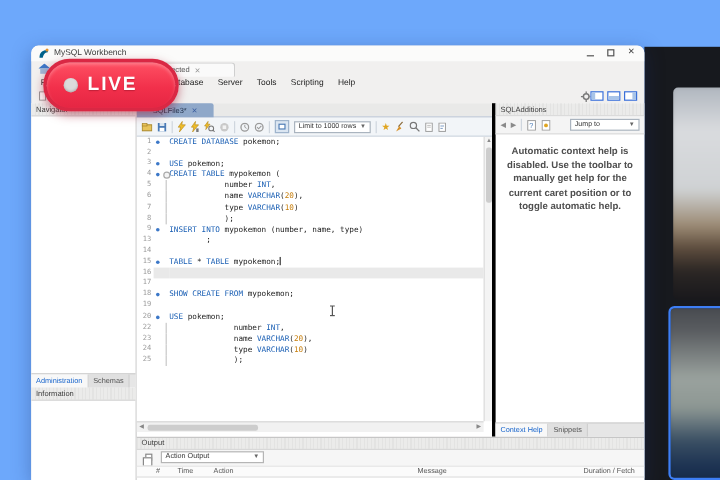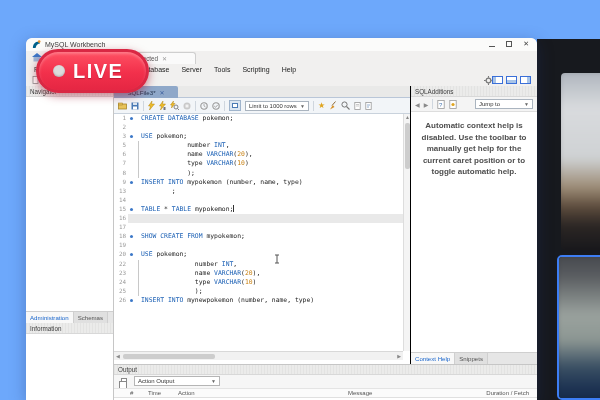--- a/index.html
+++ b/index.html
@@ -83,21 +83,21 @@
   .ibeam { position:absolute; left:160px; top:140px; }
 
   .hscroll { position:absolute; left:0; top:265px; width:289px; height:9px; background:#f1f1f1; border-top:1px solid #d8d8d8; }
   .hthumb { position:absolute; left:9px; top:2px; width:92px; height:5px; background:#cdcdcd; border-radius:2px; }
   .harr { position:absolute; top:0; font-size:5px; color:#888; line-height:8px; }
   .vscroll { position:absolute; right:0; top:28px; width:7px; height:237px; background:#f4f4f4; border-left:1px solid #ddd; }
   .vthumbbar { position:absolute; left:1px; top:9px; width:5px; height:46px; background:#cdcdcd; border-radius:2px; }
   .varr { position:absolute; left:1px; top:0; font-size:5px; color:#888; }
 
   
-  .sqladd { position:absolute; left:384px; top:48px; width:127px; height:278px; background:#fff; border-left:1px solid #000000; }
+  .sqladd { position:absolute; left:384px; top:48px; width:127px; height:278px; background:#fff; border-left:3px solid #000000; }
   .sa-header { position:absolute; left:0; right:0; top:0; height:11px; }
   .sa-toolbar { position:absolute; left:0; right:0; top:11px; height:15px; background:#f4f4f4; border-bottom:1px solid #ddd; display:flex; align-items:center; gap:4px; padding:0 4px; }
   .sa-arrow { font-size:6px; color:#8a8a8a; }
   .jump-select { position:absolute; right:4px; width:58px; height:10px; background:#fff; border:1px solid #aab4bf; font-size:5.9px; color:#333; display:flex; align-items:center; justify-content:space-between; padding:0 3px; }
   .help-text { position:absolute; left:8px; right:8px; top:34px; font-size:8px; font-weight:bold; color:#4e4e4e; text-align:center; line-height:11.5px; }
   .sa-tabs { position:absolute; left:0; right:0; top:266px; height:12px; background:#e6e6e6; border-top:1px solid #cfcfcf; display:flex; }
 
   
   .output { position:absolute; left:88px; top:326px; width:423px; height:36px; background:#fff; border-top:1px solid #c6c6c6; }
   .out-header { position:absolute; left:0; right:0; top:0; height:10px; }
@@ -108,21 +108,21 @@
   .out-cols { position:absolute; left:0; right:0; top:23px; height:10px; background:#fbfbfb; border-top:1px solid #e4e4e4; border-bottom:1px solid #e0e0e0; }
   .ocol { position:absolute; top:1px; font-size:6px; color:#555; }
 
   
   .live-badge { position:absolute; left:36px; top:49px; width:113px; height:44px; border-radius:23px;
     background:linear-gradient(180deg,#ff5063 0%,var(--badge-red,#f2304b) 55%,#e52643 100%);
     border:3px solid var(--badge-border,#d92844);
     box-shadow:0 3px 8px rgba(160,20,45,.5), inset 0 2px 3px rgba(255,255,255,.25);
     display:flex; align-items:center; z-index:50; }
   .live-dot { width:12px; height:12px; border-radius:50%; background:#dcdcdc; margin-left:14px; box-shadow:inset 0 -1px 2px rgba(0,0,0,.2); }
-  .live-label { color:#fff; font-size:20px; font-weight:bold; letter-spacing:1.5px; margin-left:8px; text-shadow:0 1px 1px rgba(120,10,30,.4); }
+  .live-label { color:#fff; font-size:16px; font-weight:bold; letter-spacing:1.5px; margin-left:8px; text-shadow:0 1px 1px rgba(120,10,30,.4); }
 </style>
 </head>
 <body>
 
 <div class="video-panel">
   <div class="vthumb thumb1">
       <div class="blurwrap"></div>
     </div>
   <div class="vthumb thumb2">
       <div class="blurwrap"></div>
@@ -296,20 +296,26 @@
             <span class="fd"></span>
             <span class="cd"></span>
           </div>
           <div class="crow">
             <span class="ln">3</span>
             <span class="mk on"></span>
             <span class="fd"></span>
             <span class="cd"><span class="t-k">USE</span><span class="t-p"> pokemon;</span></span>
           </div>
           <div class="crow">
+            <span class="ln">4</span>
+            <span class="mk on"></span>
+            <span class="fd dot"></span>
+            <span class="cd"><span class="t-k">CREATE TABLE</span><span class="t-p"> mypokemon (</span></span>
+          </div>
+          <div class="crow">
             <span class="ln">5</span>
             <span class="mk"></span>
             <span class="fd vline"></span>
             <span class="cd"><span class="t-p">            number </span><span class="t-k">INT</span><span class="t-p">,</span></span>
           </div>
           <div class="crow">
             <span class="ln">6</span>
             <span class="mk"></span>
             <span class="fd vline"></span>
             <span class="cd"><span class="t-p">            name </span><span class="t-k">VARCHAR</span><span class="t-p">(</span><span class="t-n">20</span><span class="t-p">),</span></span>
@@ -396,26 +402,20 @@
             <span class="ln">24</span>
             <span class="mk"></span>
             <span class="fd vline"></span>
             <span class="cd"><span class="t-p">              type </span><span class="t-k">VARCHAR</span><span class="t-p">(</span><span class="t-n">10</span><span class="t-p">)</span></span>
           </div>
           <div class="crow">
             <span class="ln">25</span>
             <span class="mk"></span>
             <span class="fd vline"></span>
             <span class="cd"><span class="t-p">              );</span></span>
-          </div>
-          <div class="crow">
-            <span class="ln">26</span>
-            <span class="mk on"></span>
-            <span class="fd"></span>
-            <span class="cd"><span class="t-k">INSERT INTO</span><span class="t-p"> mynewpokemon (number, name, type)</span></span>
           </div>
         </div>
       <svg class="ibeam" width="6" height="10" viewBox="0 0 6 10">
         <g stroke="#555" stroke-width="1">
             <line x1="1" y1="1" x2="5" y2="1"></line>
             <line x1="3" y1="1" x2="3" y2="9"></line>
             <line x1="1" y1="9" x2="5" y2="9"></line>
           </g>
       </svg>
     </div>

